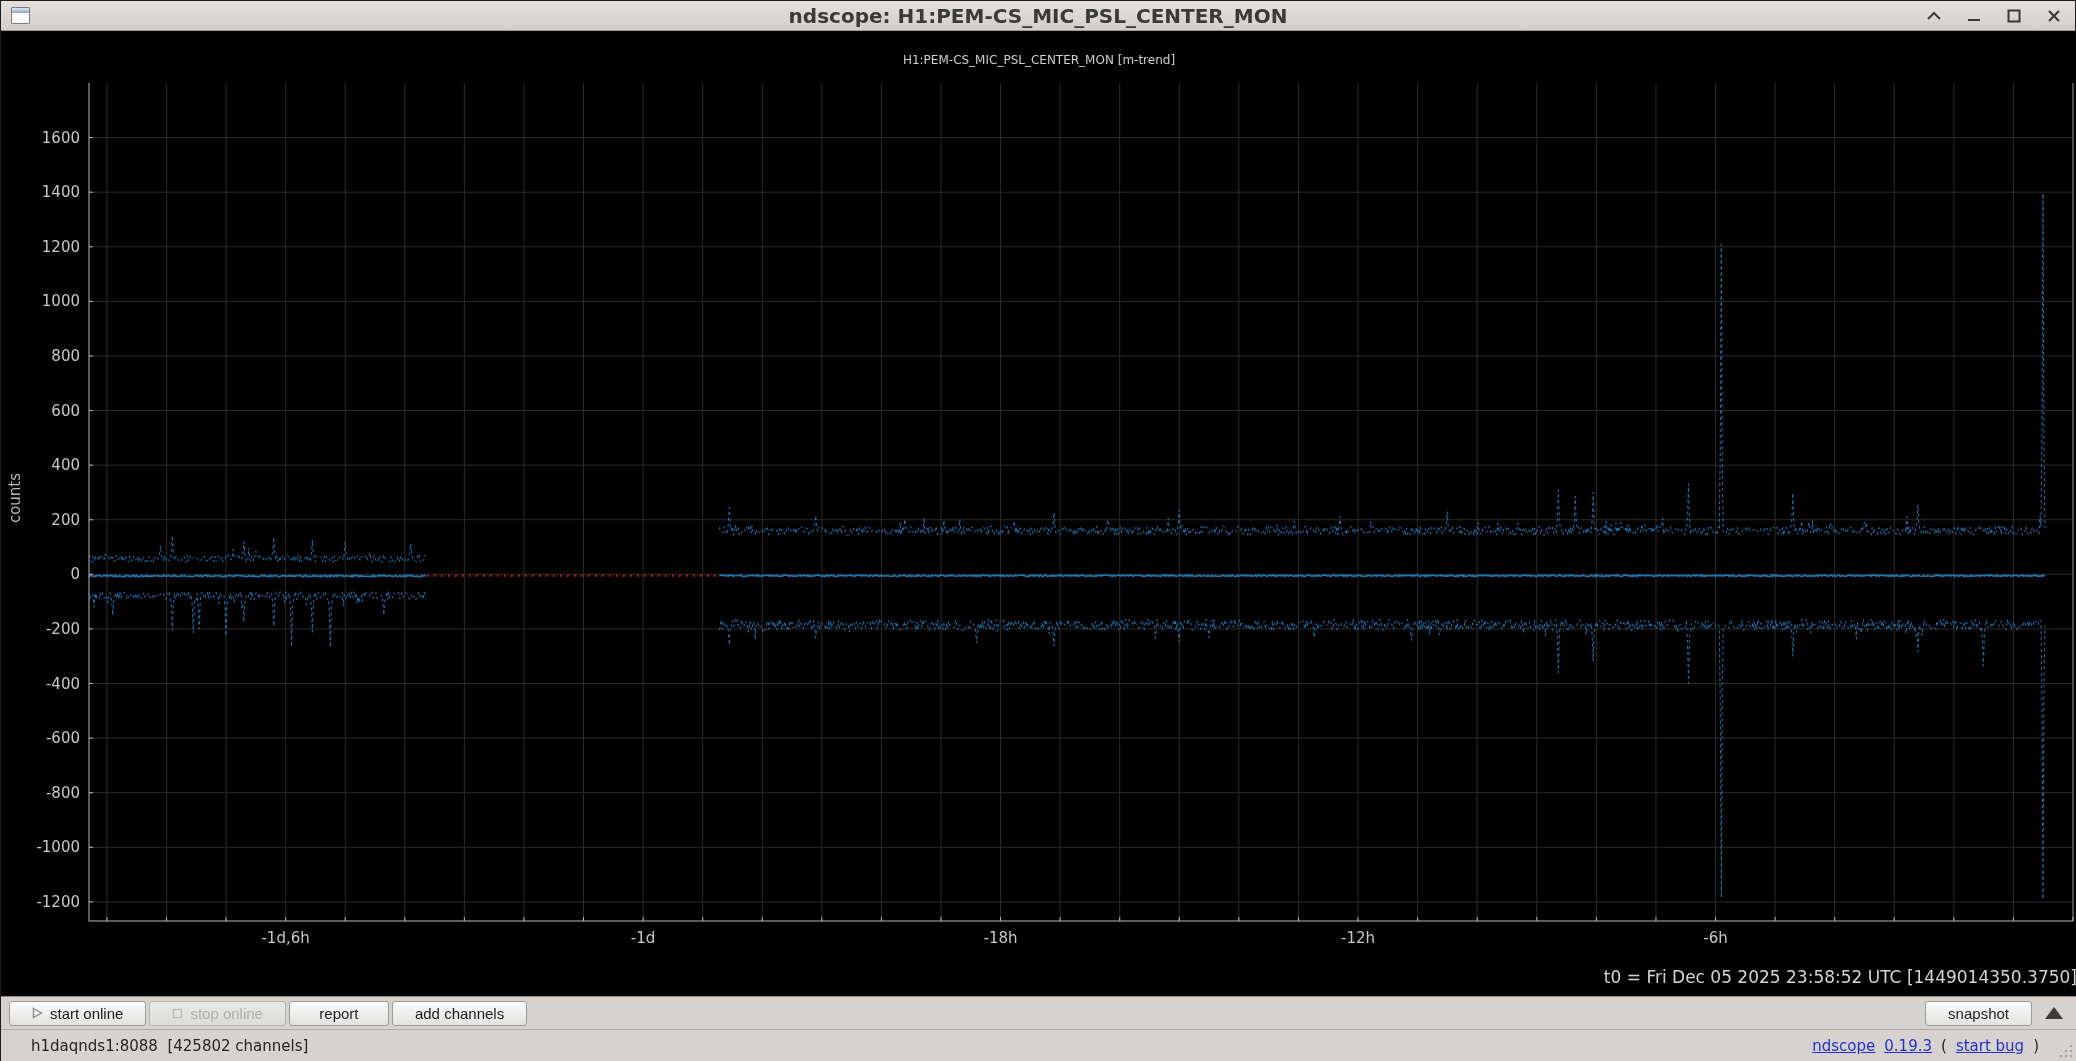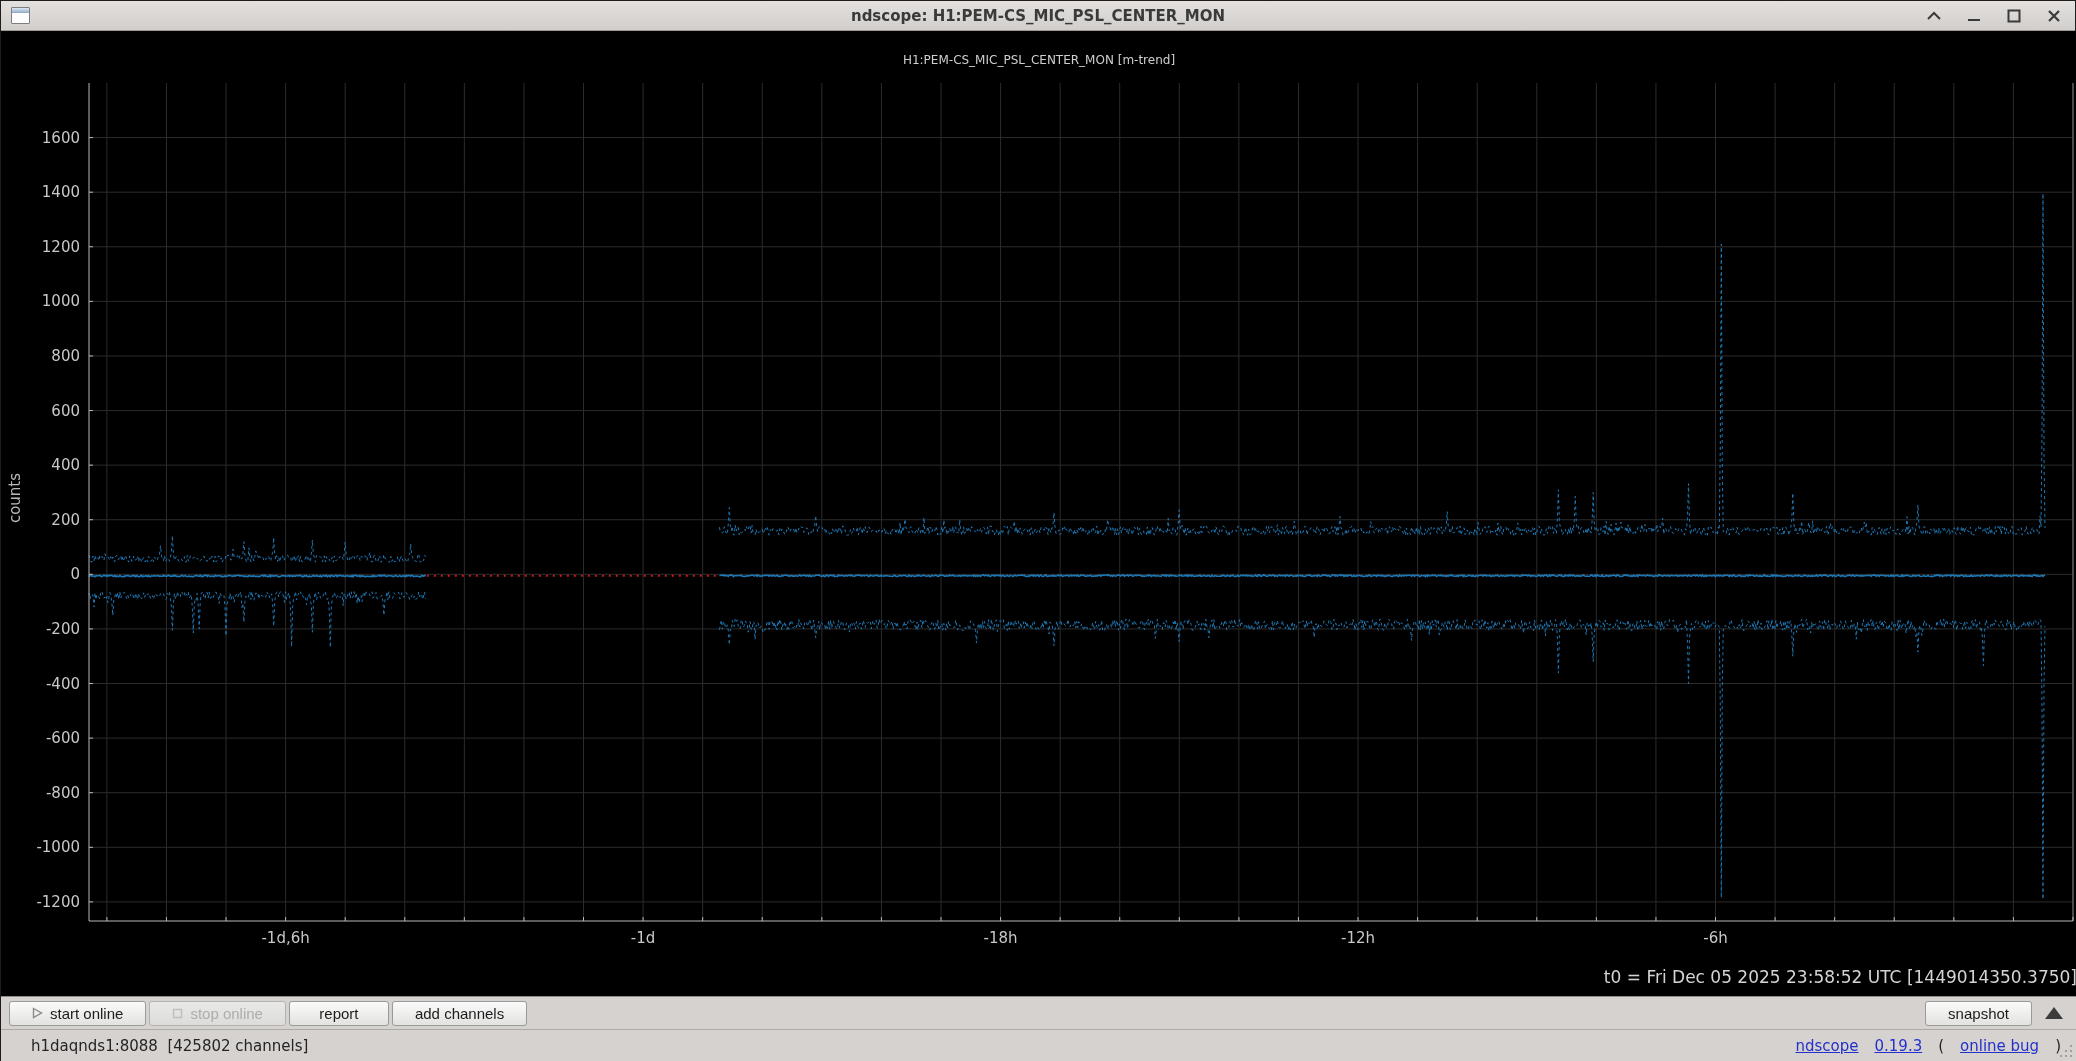--- a/index.html
+++ b/index.html
@@ -9,21 +9,21 @@
             border:1px solid #1d1d1d; }
 
   
   .titlebar { position:absolute; left:0; top:0; width:100%; height:30px;
               background:linear-gradient(#e3e0dd,#d2cecb);
               border-bottom:1px solid #9d9995; display:flex; align-items:center; }
   .win-icon { position:absolute; left:10px; top:6px; width:19px; height:17px;
               background:#fdfdfd; border:1px solid #7e7e7e; border-radius:1px; }
   .win-icon::before { content:""; position:absolute; left:0; top:0; right:0; height:5px;
               background:linear-gradient(#dce9f5,#8fa8c4); }
-  .tb-title { flex:1; text-align:center; font-size:15px; font-weight:bold; color:#3a3a3a; }
+  .tb-title { flex:1; text-align:center; font-size:20px; font-weight:bold; color:#3a3a3a; }
   .tb-controls { position:absolute; right:12px; top:0; height:30px; display:flex;
                  align-items:center; gap:22px; }
   .tb-btn { width:18px; height:18px; display:flex; align-items:center; justify-content:center;
             cursor:default; }
   .tb-btn svg { display:block; }
 
   
   .content { position:absolute; left:0; top:30px; width:2076px; height:965px; background:#000; }
   .plot-title { position:absolute; left:0; top:22px; width:100%; text-align:center;
                 font-size:12px; color:#cfcfcf; }
@@ -48,21 +48,21 @@
   .collapse-arrow { width:0; height:0; margin:0 6px 0 10px;
                     border-left:9px solid transparent; border-right:9px solid transparent;
                     border-bottom:12px solid #3c3c3c; cursor:default; }
 
   
   .statusbar { position:absolute; left:0; top:1028px; width:2076px; height:33px;
                background:#d6d2cf; border-top:1px solid #aeaaa7; display:flex;
                align-items:center; padding:0 10px; font-size:15px; color:#242424; }
   .server-info { white-space:pre; margin-left:20px; }
   .sb-spacer { flex:1; }
-  .sb-links { display:flex; align-items:center; gap:16px; margin-right:6px; }
+  .sb-links { display:flex; align-items:center; gap:9px; margin-right:28px; }
   .link { color:#2330cc; text-decoration:underline; cursor:pointer; }
   .paren { color:#242424; }
   .resize-grip { position:absolute; right:4px; bottom:4px; width:14px; height:14px; }
   .resize-grip i { position:absolute; width:2px; height:2px; background:#8f8b88; border-radius:50%; }
   .resize-grip i:nth-child(1){ right:1px; bottom:1px; }
   .resize-grip i:nth-child(2){ right:6px; bottom:1px; }
   .resize-grip i:nth-child(3){ right:11px; bottom:1px; }
   .resize-grip i:nth-child(4){ right:1px; bottom:6px; }
   .resize-grip i:nth-child(5){ right:6px; bottom:6px; }
   .resize-grip i:nth-child(6){ right:1px; bottom:11px; }
@@ -261,21 +261,21 @@
     <span class="collapse-arrow"></span>
   </div>
 
   <div class="statusbar">
     <span class="server-info">h1daqnds1:8088  [425802 channels]</span>
     <div class="sb-spacer"></div>
     <div class="sb-links">
       <span class="link">ndscope</span>
       <span class="link">0.19.3</span>
       <span class="paren">(</span>
-        <span class="link">online bug</span>
+        <span class="link">start bug</span>
         <span class="paren">)</span>
     </div>
     <div class="resize-grip">
       <i></i>
         <i></i>
         <i></i>
         <i></i>
         <i></i>
         <i></i>
     </div>

